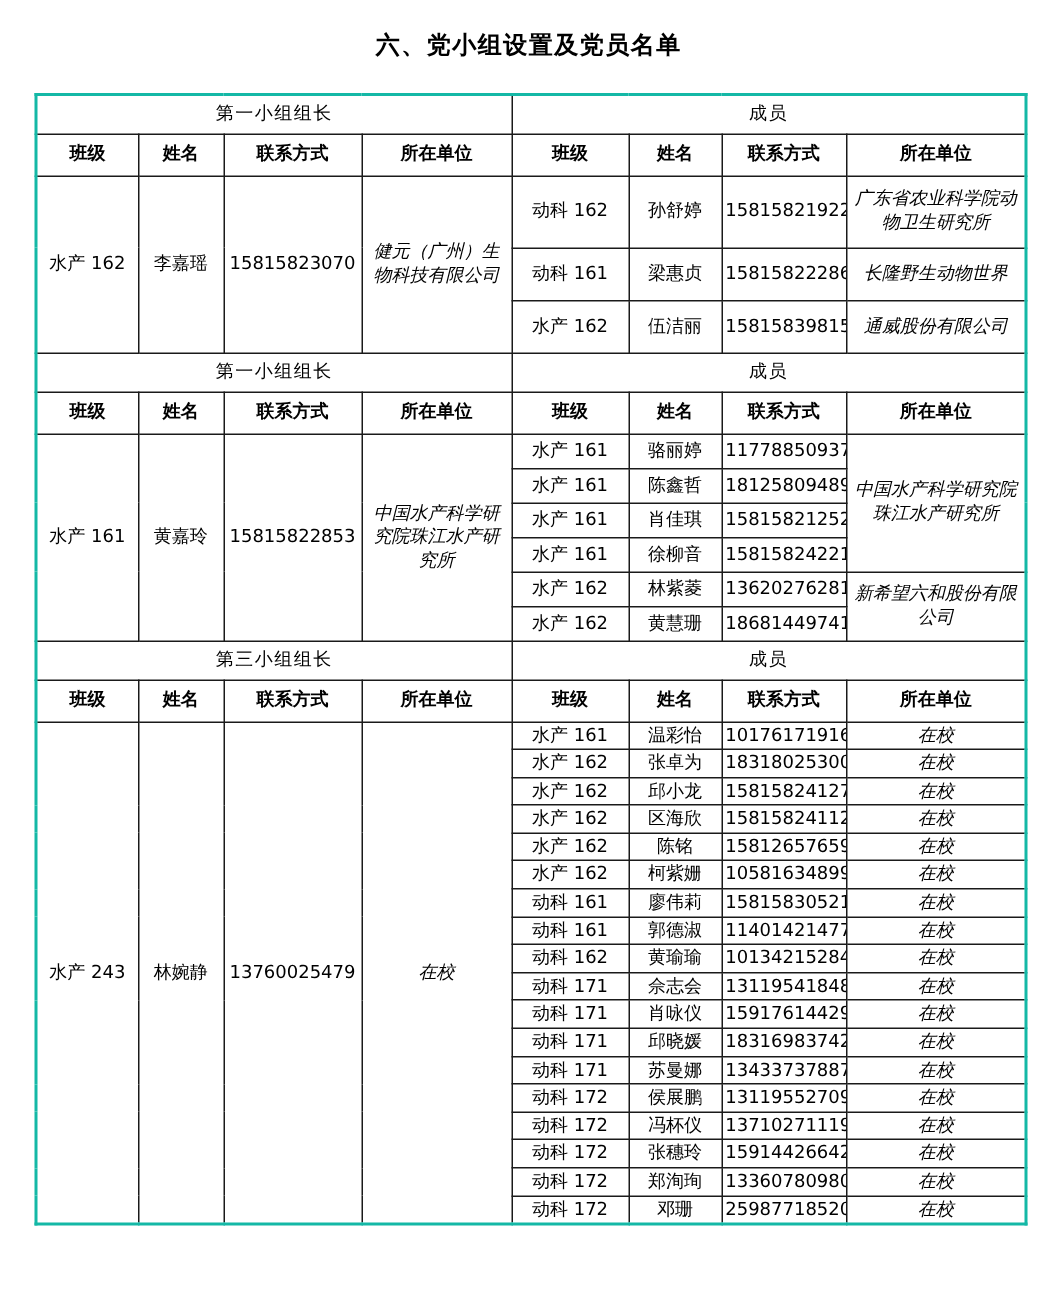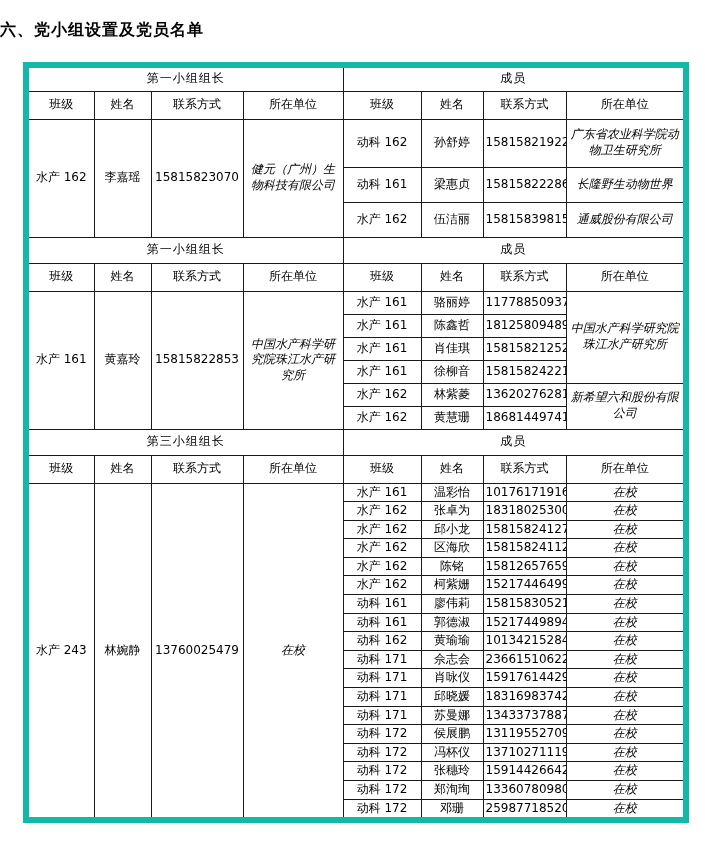--- a/index.html
+++ b/index.html
@@ -4,36 +4,36 @@
 <style>
   html, body { margin: 0; padding: 0; background: #ffffff; }
   body {
     width: 705px; height: 867px;
     font-family: "DejaVu Sans", "Liberation Sans", sans-serif;
     color: #000000;
   }
   .page { position: relative; width: 705px; height: 867px; background: #ffffff; overflow: hidden; }
   .doc-title {
     position: absolute; top: 20px; left: 0; width: 100%;
-    text-align: left; font-size: 16px; font-weight: bold; letter-spacing: 1px;
+    text-align: center; font-size: 16px; font-weight: bold; letter-spacing: 1px;
   }
   table.roster {
     position: absolute; top: 62px; left: 23px;
     width: 660px; border-collapse: collapse; table-layout: fixed;
-    border: 6px solid #14b8a6;
+    border: 2px solid #14b8a6;
   }
   table.roster td {
     border: 1px solid #1a1a1a;
     text-align: center; vertical-align: middle;
     font-size: 12px; line-height: 1.3;
     padding: 1px 2px; overflow: hidden;
     word-break: break-all;
   }
   td.section-title { font-size: 15px; letter-spacing: 1px; }
-  td.col-header { font-size: 12px; }
+  td.col-header { font-size: 12px; font-weight: bold; }
   td.phone { font-size: 12px; white-space: nowrap; }
   td.unit { font-size: 12px; padding: 1px 4px; font-style: italic; }
 </style>
 </head>
 <body>
 
 <div class="page">
   <div class="doc-title">六、党小组设置及党员名单</div>
   <table class="roster">
     <colgroup>
@@ -177,45 +177,45 @@
         </tr>
         <tr style="height: 18px;">
           <td>水产 162</td>
           <td>陈铭</td>
           <td class="phone">15812657659</td>
           <td class="unit" rowspan="1">在校</td>
         </tr>
         <tr style="height: 18px;">
           <td>水产 162</td>
           <td>柯紫姗</td>
-          <td class="phone">15217446499</td>
+          <td class="phone">10581634899</td>
           <td class="unit" rowspan="1">在校</td>
         </tr>
         <tr style="height: 18px;">
           <td>动科 161</td>
           <td>廖伟莉</td>
           <td class="phone">15815830521</td>
           <td class="unit" rowspan="1">在校</td>
         </tr>
         <tr style="height: 18px;">
           <td>动科 161</td>
           <td>郭德淑</td>
-          <td class="phone">15217449894</td>
+          <td class="phone">11401421477</td>
           <td class="unit" rowspan="1">在校</td>
         </tr>
         <tr style="height: 18px;">
           <td>动科 162</td>
           <td>黄瑜瑜</td>
           <td class="phone">10134215284</td>
           <td class="unit" rowspan="1">在校</td>
         </tr>
         <tr style="height: 18px;">
           <td>动科 171</td>
           <td>佘志会</td>
-          <td class="phone">23661510622</td>
+          <td class="phone">13119541848</td>
           <td class="unit" rowspan="1">在校</td>
         </tr>
         <tr style="height: 18px;">
           <td>动科 171</td>
           <td>肖咏仪</td>
           <td class="phone">15917614429</td>
           <td class="unit" rowspan="1">在校</td>
         </tr>
         <tr style="height: 18px;">
           <td>动科 171</td>

